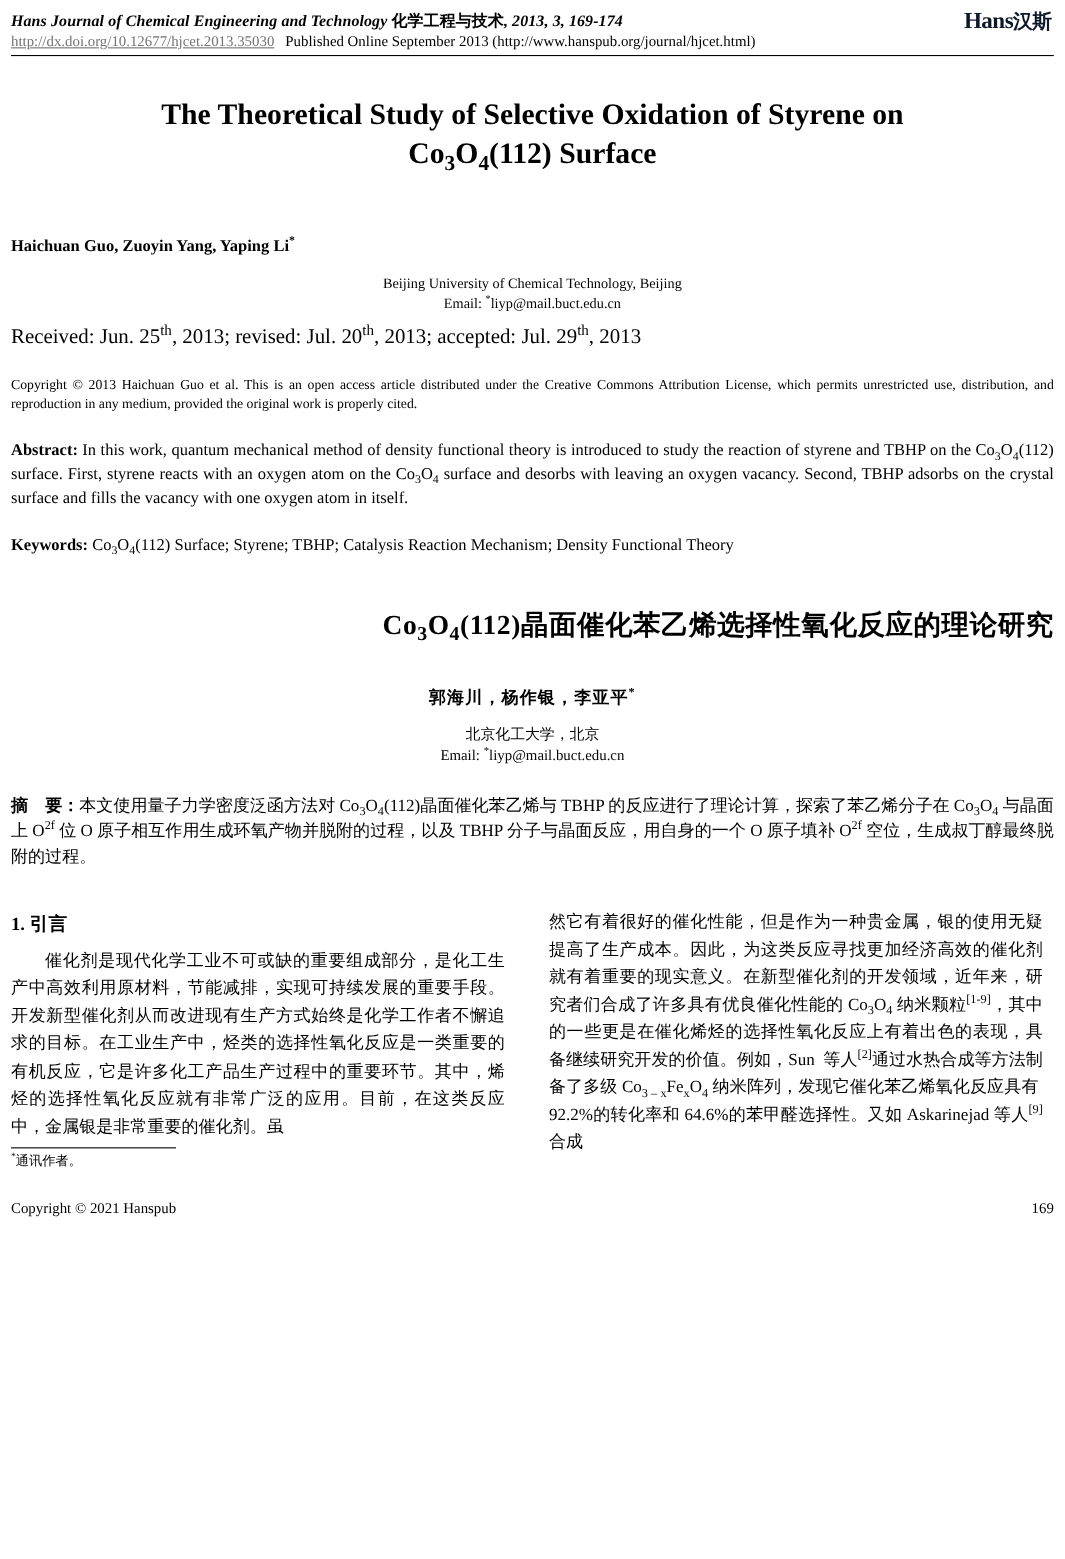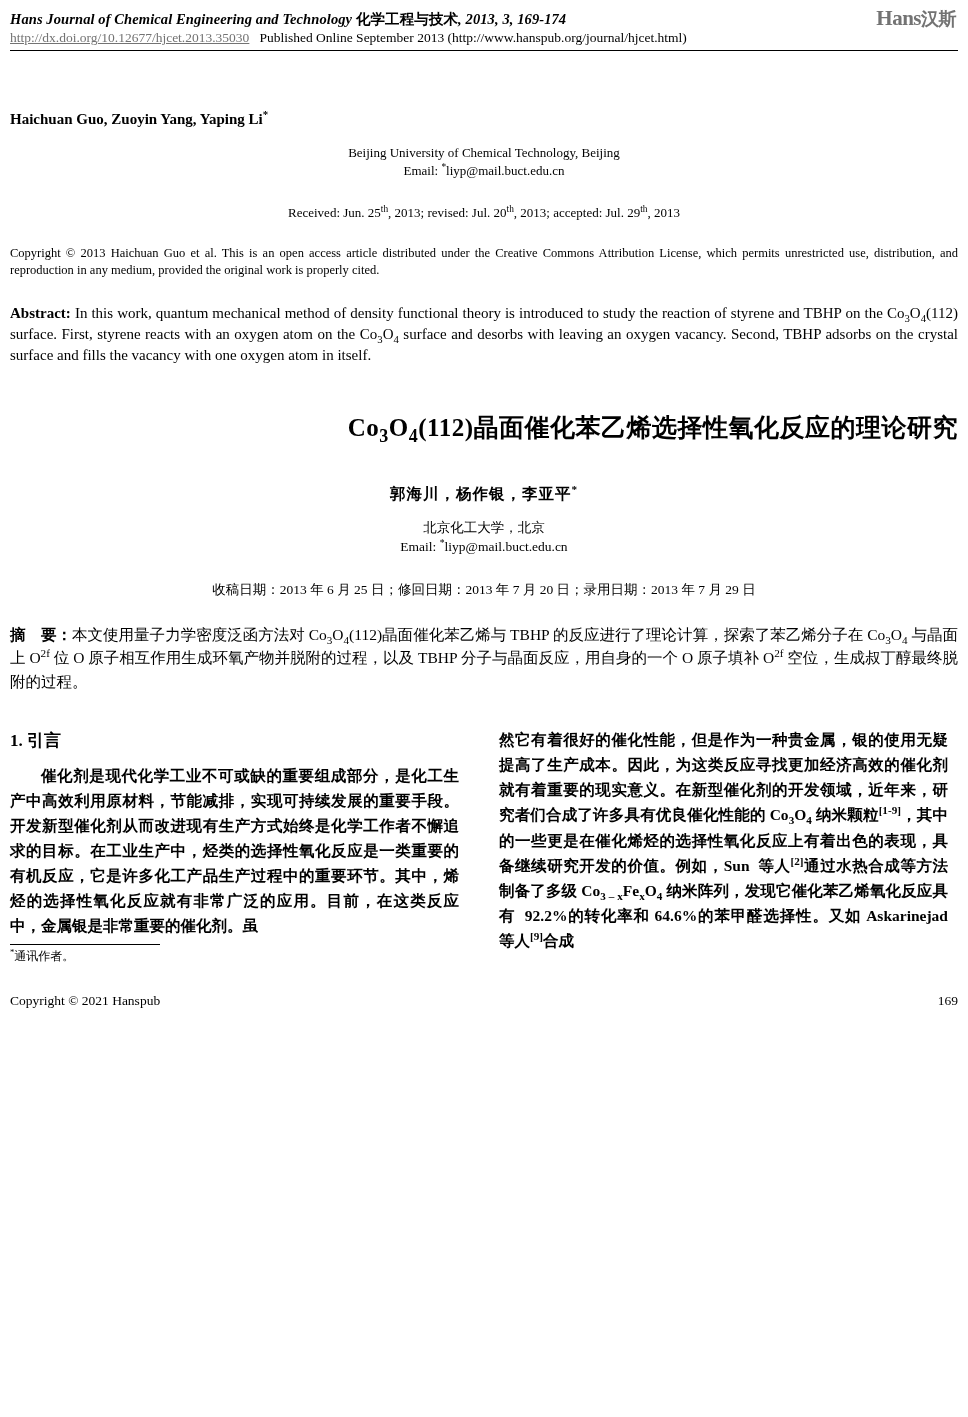--- a/index.html
+++ b/index.html
@@ -31,21 +31,21 @@
     letter-spacing: 0.1px;
     padding-top: 2px;
   }
   .hdr-journal .cjk {
     font-style: normal;
     font-weight: bold;
   }
   .hans-logo {
     font-weight: bold;
     font-size: 21px;
-    color: #737373;
+    color: #0f172a;
     line-height: 1;
     letter-spacing: -0.5px;
     white-space: nowrap;
     padding-right: 2px;
     text-align: right;
   }
   .hans-logo .hz { font-size: 18px; }
   .hdr-row2 {
     font-size: 13.5px;
     margin-top: 1px;
@@ -77,23 +77,23 @@
     font-size: 15px;
     margin-top: 60px;
   }
   .affil-en {
     text-align: center;
     font-size: 13px;
     line-height: 1.35;
     margin-top: 16px;
   }
   .dates-en {
-    text-align: center;
-    font-size: 13px;
-    margin-top: 26px;
+    text-align: left;
+    font-size: 19px;
+    margin-top: 12px;
   }
   .copyright {
     font-size: 12.5px;
     line-height: 1.35;
     text-align: justify;
     margin-top: 24px;
   }
   .abstract-en {
     font-size: 15px;
     line-height: 1.42;
@@ -156,21 +156,21 @@
     width: 449px;
     font-size: 15.5px;
     line-height: 1.62;
     text-align: justify;
   }
   .sec-head {
     font-weight: bold;
     font-size: 17px;
     margin-bottom: 8px;
   }
-  .col p { margin: 0; text-indent: 2em; font-weight: bold; }
+  .col p { margin: 0; text-indent: 2em; }
   .col .noindent { text-indent: 0; }
 
   .footnote-wrap { margin-top: 6px; }
   .footnote-rule {
     border: 0;
     border-top: 1px solid #000;
     width: 150px;
     margin: 0 0 2px 0;
   }
   .footnote {
@@ -202,20 +202,26 @@
       <span>Hans</span><span class="hz">汉斯</span>
     </div>
   </div>
 
   <div class="hdr-row2">
     <a class="doi-link" href="#">http://dx.doi.org/10.12677/hjcet.2013.35030</a>
     <span>Published Online September 2013 (http://www.hanspub.org/journal/hjcet.html)</span>
   </div>
   <hr class="hdr-rule">
 
+  <div class="title">
+    <div>The Theoretical Study of Selective Oxidation of Styrene on</div>
+    <div>
+      <span>Co</span><sub>3</sub><span>O</span><sub>4</sub><span>(112) Surface</span>
+    </div>
+  </div>
 
   <div class="authors-en">
     <span>Haichuan Guo, Zuoyin Yang, Yaping Li</span><sup>*</sup>
   </div>
 
   <div class="affil-en">
     <div>Beijing University of Chemical Technology, Beijing</div>
     <div>
       <span>Email: </span><sup>*</sup><span>liyp@mail.buct.edu.cn</span>
     </div>
@@ -228,37 +234,40 @@
   <div class="copyright">Copyright © 2013 Haichuan Guo et al. This is an open access article distributed under the Creative Commons Attribution License, which permits unrestricted use, distribution, and reproduction in any medium, provided the original work is properly cited.</div>
 
   <div class="abstract-en">
     <span class="bold">Abstract:</span>
     In this work, quantum mechanical method of density functional theory is introduced to study the reaction of
     styrene and TBHP on the Co<sub>3</sub>O<sub>4</sub>(112) surface. First, styrene reacts with an oxygen atom on the
     Co<sub>3</sub>O<sub>4</sub> surface and desorbs with leaving an oxygen vacancy. Second, TBHP adsorbs on the crystal
     surface and fills the vacancy with one oxygen atom in itself.
   </div>
 
+  <div class="keywords-en">
+    <span class="bold">Keywords:</span>
+    Co<sub>3</sub>O<sub>4</sub>(112) Surface; Styrene; TBHP; Catalysis Reaction Mechanism; Density Functional Theory
+  </div>
 
   <div class="title-cn">
     Co<sub>3</sub>O<sub>4</sub>(112)晶面催化苯乙烯选择性氧化反应的理论研究
   </div>
 
   <div class="authors-cn">
     郭海川，杨作银，李亚平<sup>*</sup>
   </div>
 
   <div class="affil-cn">
     <div>北京化工大学，北京</div>
     <div>
       <span>Email: </span><sup>*</sup><span>liyp@mail.buct.edu.cn</span>
     </div>
   </div>
 
-  <div class="dates-cn">收稿日期：2013 年 6 月 25 日；修回日期：2013 年 7 月 20 日；录用日期：2013 年 7 月 29 日</div>
 
   <div class="abstract-cn">
     <span class="bold">摘　要：</span>本文使用量子力学密度泛函方法对
     Co<sub>3</sub>O<sub>4</sub>(112)晶面催化苯乙烯与 TBHP 的反应进行了理论计算，探索了苯乙烯分子在
     Co<sub>3</sub>O<sub>4</sub> 与晶面上 O<sup>2f</sup> 位 O 原子相互作用生成环氧产物并脱附的过程，以及 TBHP
     分子与晶面反应，用自身的一个 O 原子填补 O<sup>2f</sup> 空位，生成叔丁醇最终脱附的过程。
   </div>
 
 
   <div class="body-cols">

